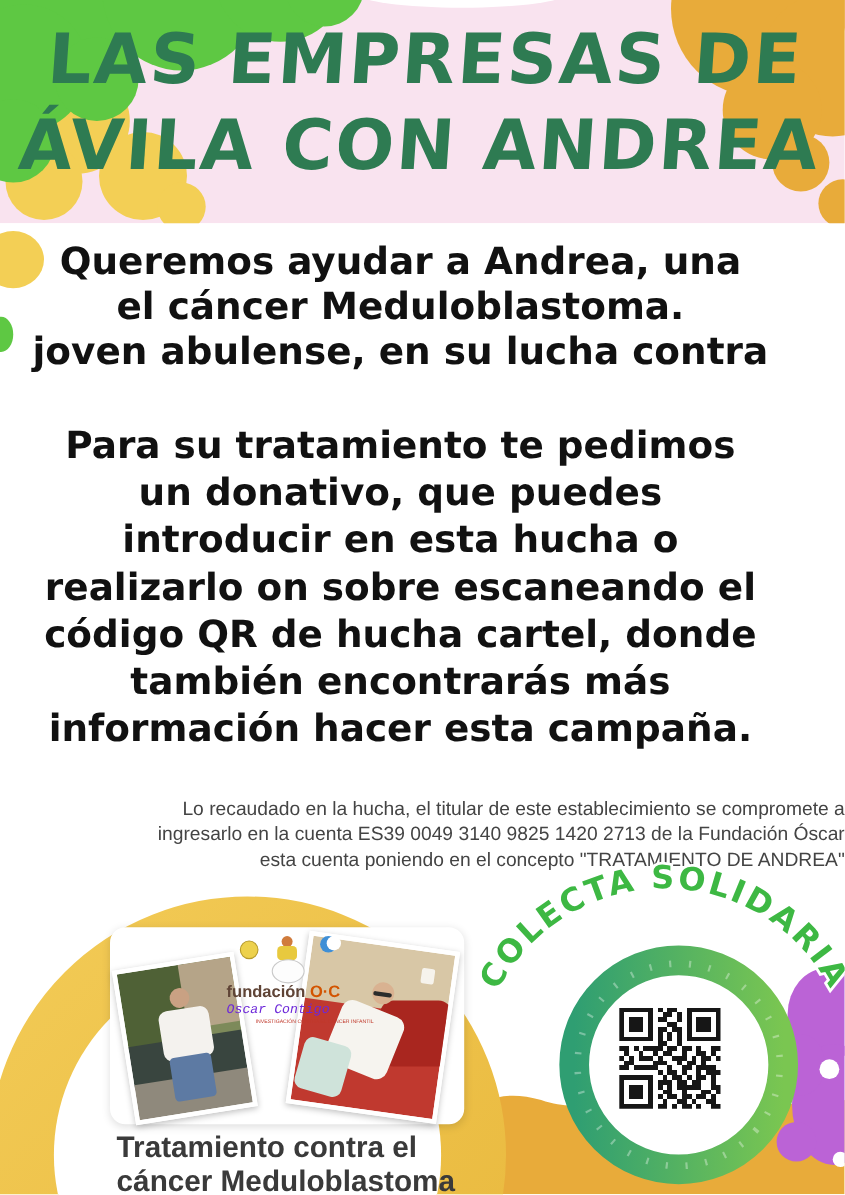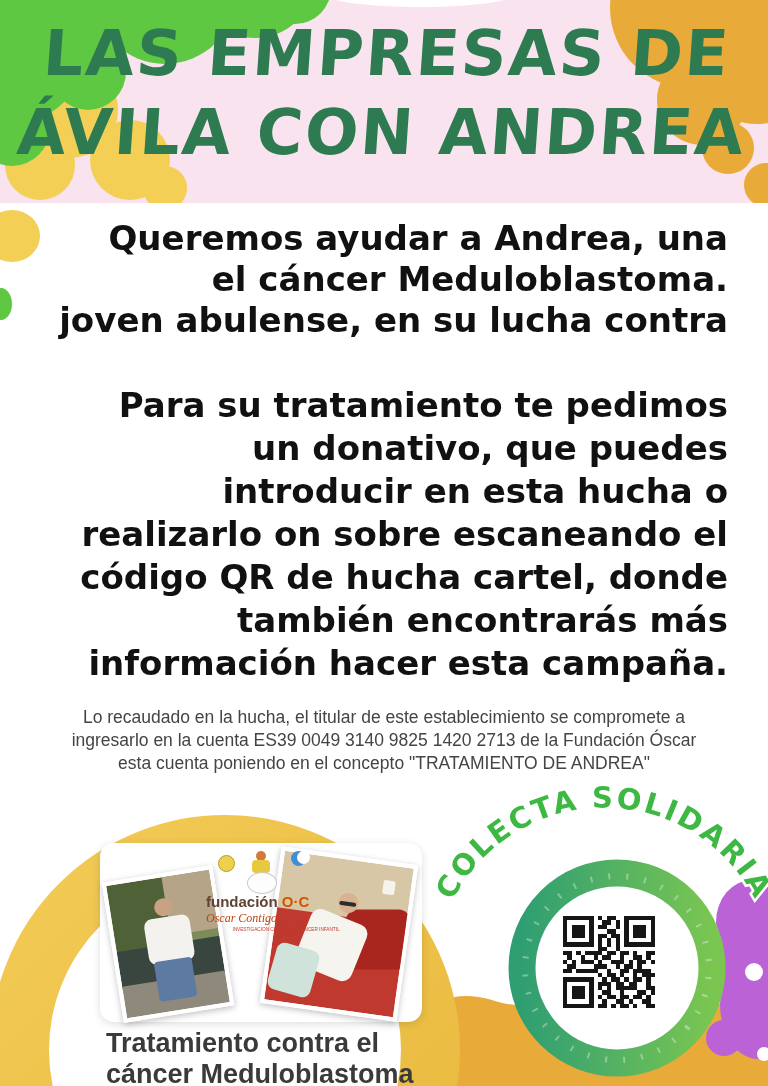--- a/index.html
+++ b/index.html
@@ -12,27 +12,27 @@
   .header svg{position:absolute;left:0;top:0;}
   .title-block{
     position:absolute;left:0;top:14px;width:768px;text-align:center;
     color:var(--title-green);font-weight:bold;transform:skewX(-4deg);
   }
   .title-line{font-size:63px;line-height:79px;letter-spacing:2px;white-space:nowrap;}
   
   .yellow-dot{position:absolute;left:-16px;top:210px;width:56px;height:52px;border-radius:50%;background:var(--blob-yellow);}
   .green-sliver{position:absolute;left:-10px;top:288px;width:22px;height:32px;border-radius:50%;background:var(--blob-green);}
   
-  .copy{position:absolute;width:728px;text-align:right;color:var(--text-black);font-weight:bold;}
+  .copy{position:absolute;width:728px;text-align:center;color:var(--text-black);font-weight:bold;}
   .intro{top:218px;}
   .intro .ln{font-size:34px;line-height:41px;white-space:nowrap;}
   .bodytext{top:384px;}
   .bodytext .ln{font-size:34px;line-height:43px;white-space:nowrap;}
   .fineprint{
-    position:absolute;top:706px;width:768px;text-align:center;
+    position:absolute;top:724px;width:768px;text-align:right;
     color:var(--fineprint-gray);font-family:"Liberation Sans",sans-serif;font-weight:400;
   }
   .fineprint .ln{font-size:17.5px;line-height:23px;white-space:nowrap;}
   
   .bottom-svg{position:absolute;}
   .card{
     position:absolute;left:100px;top:843px;width:322px;height:179px;background:#fff;
     border-radius:14px;box-shadow:0 2px 8px rgba(0,0,0,.13);
   }
   .photo{position:absolute;background:#fff;border:4px solid #fff;box-shadow:0 2px 6px rgba(0,0,0,.25);overflow:hidden;}
@@ -60,21 +60,21 @@
   .logo{position:absolute;left:106px;top:6px;width:110px;text-align:left;z-index:3;}
   .logo-art{position:relative;height:44px;}
   .logo-sun{position:absolute;left:12px;top:6px;width:15px;height:15px;border-radius:50%;background:#edd14c;border:1px solid #b79b2a;}
   .logo-moon{position:absolute;right:10px;top:2px;width:15px;height:15px;border-radius:50%;background:#3f8fd6;}
   .logo-moon::after{content:"";position:absolute;left:6px;top:0px;width:13px;height:13px;border-radius:50%;background:#fff;}
   .logo-boy-head{position:absolute;left:50px;top:2px;width:10px;height:10px;border-radius:50%;background:#d07b3c;}
   .logo-boy-body{position:absolute;left:46px;top:11px;width:18px;height:13px;border-radius:4px;background:#e8c93e;}
   .logo-ball{position:absolute;left:41px;top:23px;width:28px;height:20px;border-radius:50%;background:#fdfdfd;border:1px solid #c9c9c9;}
   .logo-name{font-size:15px;font-weight:bold;color:var(--logo-brown);font-family:"Liberation Sans",sans-serif;white-space:nowrap;}
   .logo-name .oc{color:#d35400;}
-  .logo-script{font-size:12px;font-style:italic;color:#c2410c;font-family:Liberation Serif, serif;margin-top:1px;white-space:nowrap;}
+  .logo-script{font-size:12px;font-style:italic;color:#6d28d9;font-family:Liberation Mono, monospace;margin-top:1px;white-space:nowrap;}
   .logo-tag{font-size:9px;color:var(--logo-red);white-space:nowrap;transform:scale(.52);transform-origin:center top;margin-top:1px;font-family:"Liberation Sans",sans-serif;}
   
   .caption{
     position:absolute;left:106px;top:1028px;color:var(--caption-gray);
     font-family:"Liberation Sans",sans-serif;font-weight:bold;z-index:4;
   }
   .caption .ln{font-size:27px;line-height:31px;white-space:nowrap;}
   
   .arc-svg{position:absolute;left:438px;top:782px;z-index:5;}
   .greenring-svg{position:absolute;left:497px;top:848px;z-index:4;}

